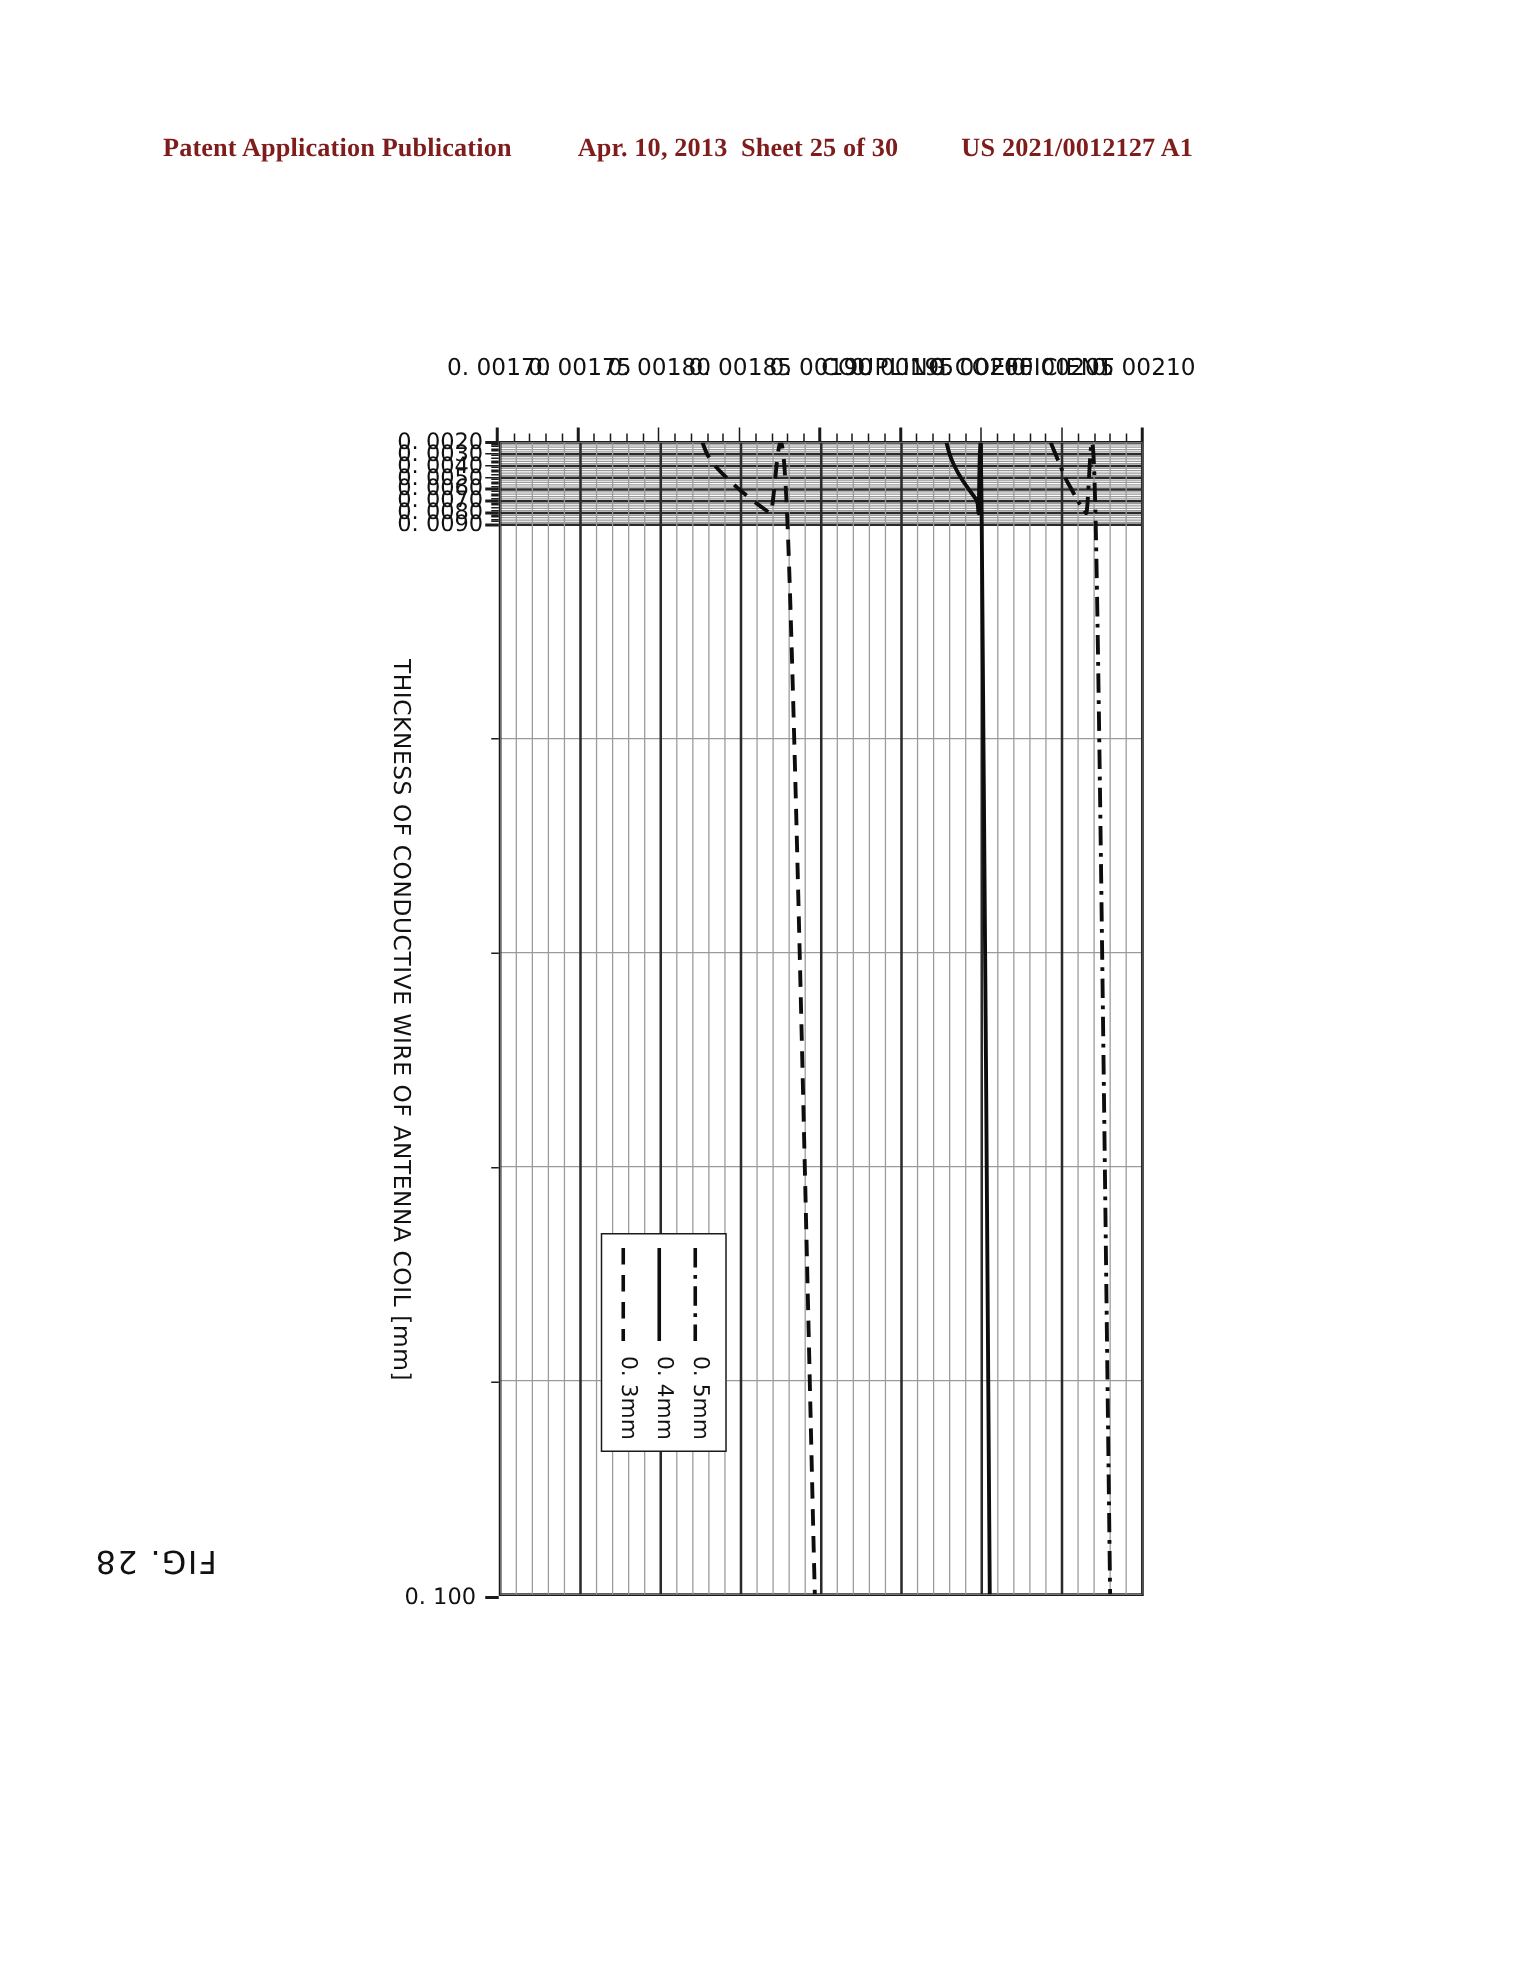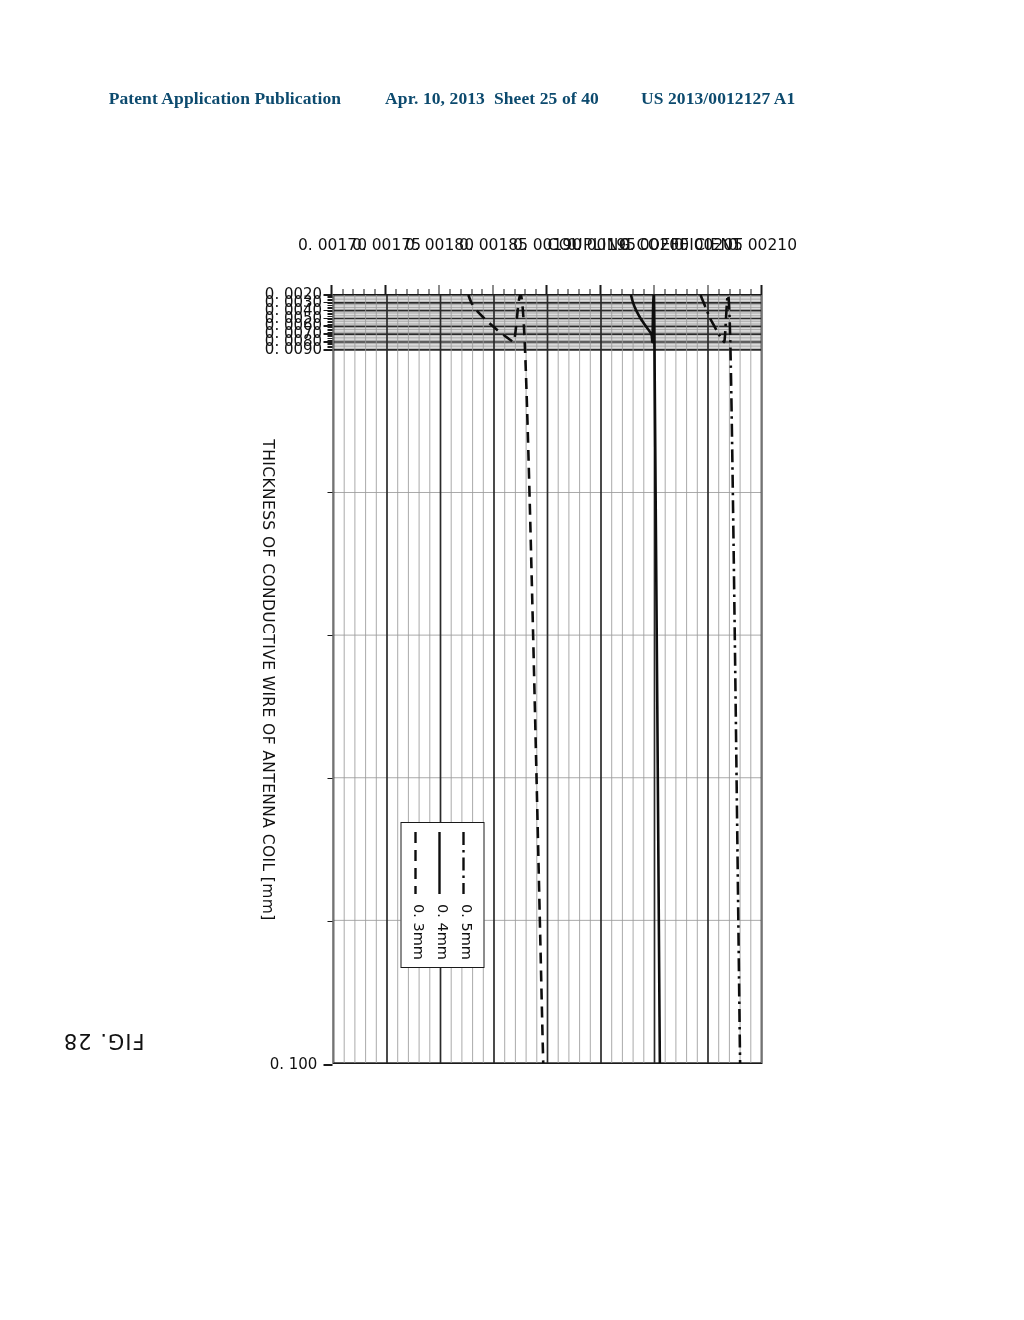--- a/index.html
+++ b/index.html
@@ -6,21 +6,21 @@
   body{
     width:1024px;height:1320px;background:#fff;
     font-family:"Liberation Serif", serif;
     position:relative;overflow:hidden;
   }
   
   .pat-header{
     position:absolute;left:0;top:88px;width:904px;
     display:flex;justify-content:center;align-items:baseline;
     font-family:"Liberation Serif", serif;
-    font-weight:bold;font-size:17.5px;color:#0c4a6e;
+    font-weight:bold;font-size:17.5px;color:#7f1d1d;
     letter-spacing:.1px;white-space:nowrap;
   }
   .pat-header .h-pub{margin-right:44px;}
   .pat-header .h-date{margin-right:9px;}
   .pat-header .h-sheet{margin-right:42px;}
   .pat-header .h-num{}
 
   
   #fig-stage{
     position:absolute;left:0;top:0;width:1024px;height:1320px;
@@ -113,22 +113,22 @@
     transform:rotate(90deg);
     transform-origin:0 0;
   }
 </style>
 </head>
 <body>
 
 <div class="pat-header">
   <span class="h-pub">Patent Application Publication</span>
   <span class="h-date">Apr. 10, 2013</span>
-  <span class="h-sheet">Sheet 25 of 40</span>
-  <span class="h-num">US 2013/0012127 A1</span>
+  <span class="h-sheet">Sheet 25 of 30</span>
+  <span class="h-num">US 2021/0012127 A1</span>
 </div>
 
 <div id="fig-stage">
   <div id="chart-rot">
     <div id="chart-inner">
 
       <div id="plot">
         <svg id="gridsvg" preserveAspectRatio="none" viewBox="0 0 770 430">
             <line x1="1.5714285714285714" y1="0" x2="1.5714285714285714" y2="430" stroke="#9a9a9a" stroke-width="0.85"></line>
             <line x1="3.142857142857143" y1="0" x2="3.142857142857143" y2="430" stroke="#9a9a9a" stroke-width="0.85"></line>

